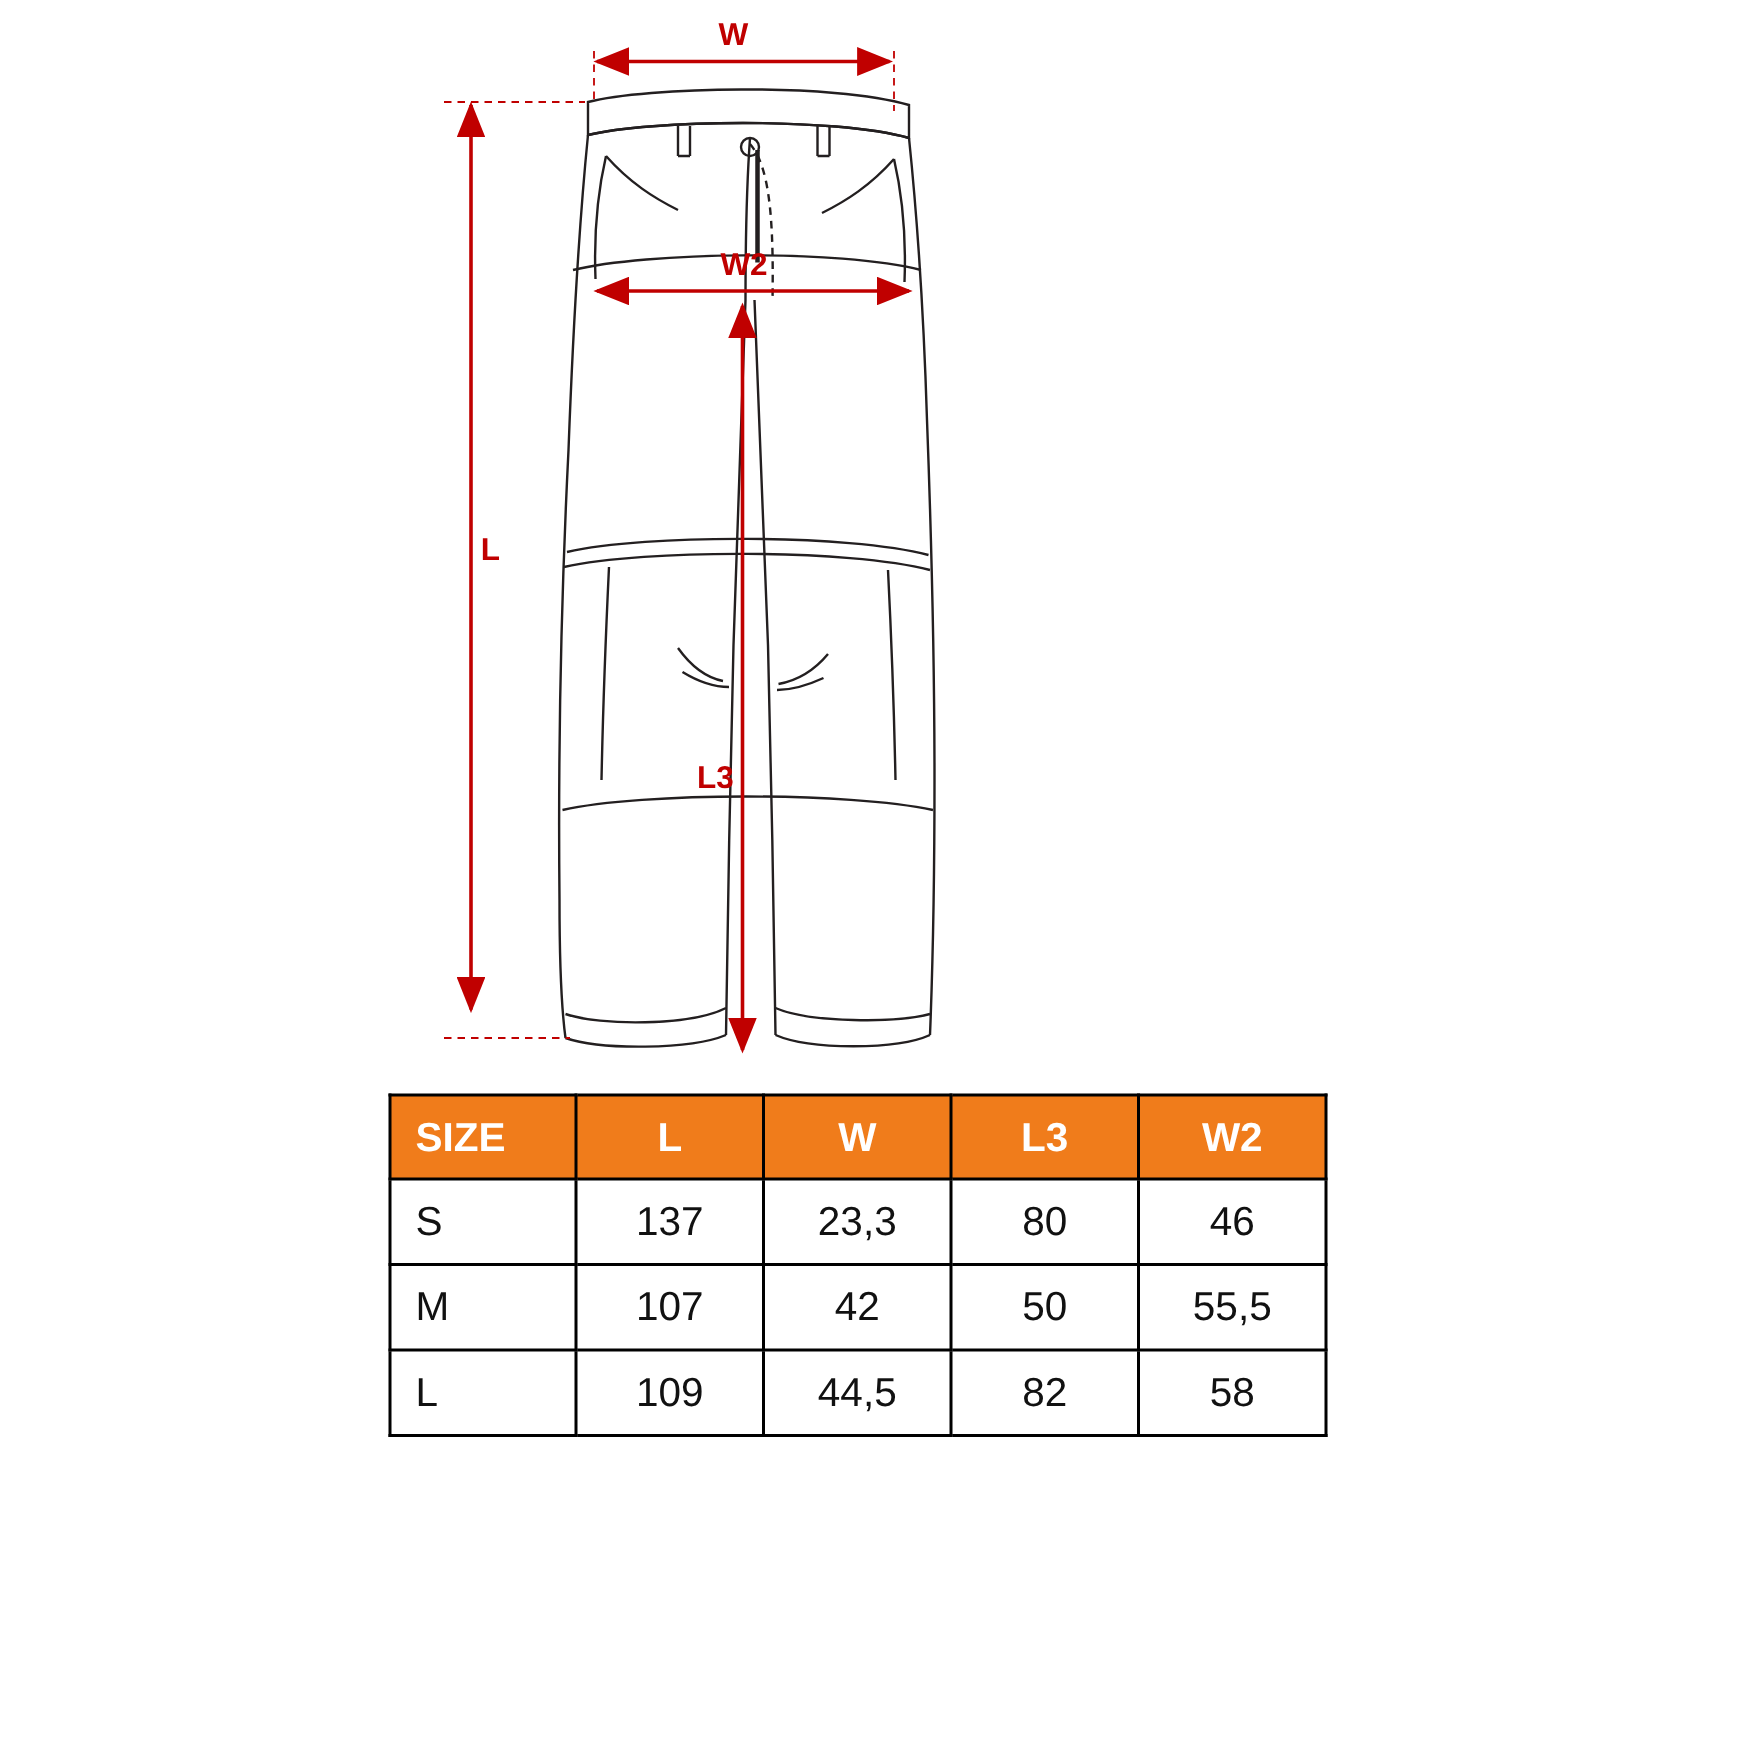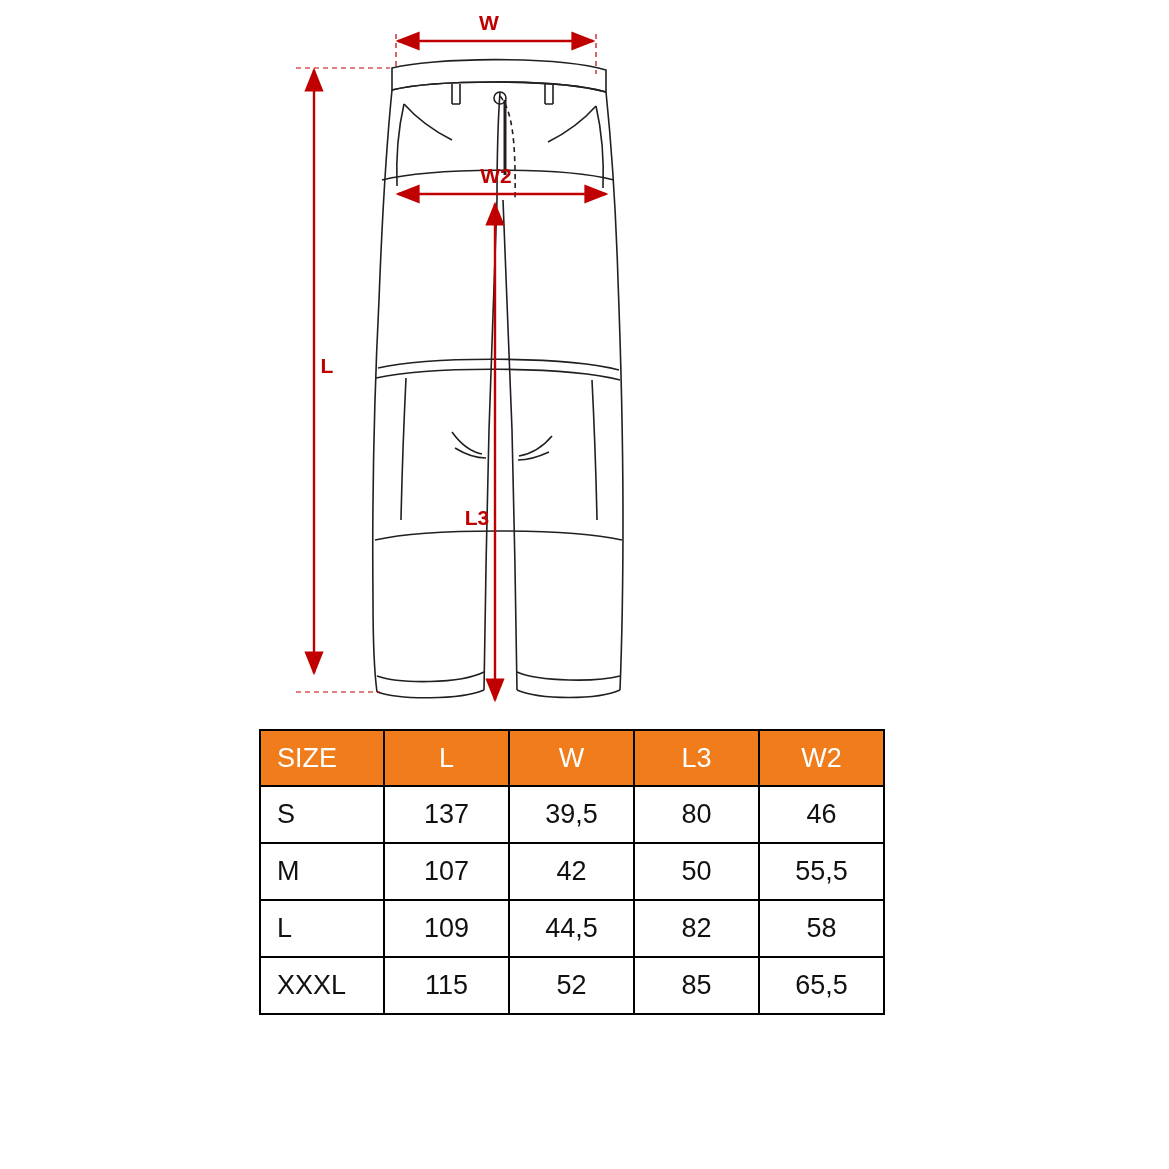--- a/index.html
+++ b/index.html
@@ -43,21 +43,21 @@
     text-align: center;
     font-size: 27px;
     color: #111111;
     height: 55px;
     padding: 0;
     font-weight: normal;
   }
   table.size-table thead th {
     background: #f07c1b;
     color: #ffffff;
-    font-weight: normal;
+    font-weight: bold;
     font-size: 27px;
     height: 54px;
     border-color: #000000;
   }
   table.size-table thead th.head-size {
     text-align: left;
     padding-left: 16px;
   }
   table.size-table tbody td.cell-size {
     text-align: left;
@@ -171,42 +171,35 @@
           <th>L</th>
           <th>W</th>
           <th>L3</th>
           <th>W2</th>
         </tr>
       </thead>
       <tbody>
         <tr>
           <td class="cell-size">S</td>
           <td>137</td>
-          <td>39,5</td>
+          <td>23,3</td>
           <td>80</td>
           <td>46</td>
         </tr>
         <tr>
           <td class="cell-size">M</td>
           <td>107</td>
           <td>42</td>
           <td>50</td>
           <td>55,5</td>
         </tr>
         <tr>
           <td class="cell-size">L</td>
           <td>109</td>
           <td>44,5</td>
           <td>82</td>
           <td>58</td>
         </tr>
-        <tr>
-          <td class="cell-size">XXXL</td>
-          <td>115</td>
-          <td>52</td>
-          <td>85</td>
-          <td>65,5</td>
-        </tr>
       </tbody>
     </table>
   </div>
 
 </div>
 
 </body></html>

